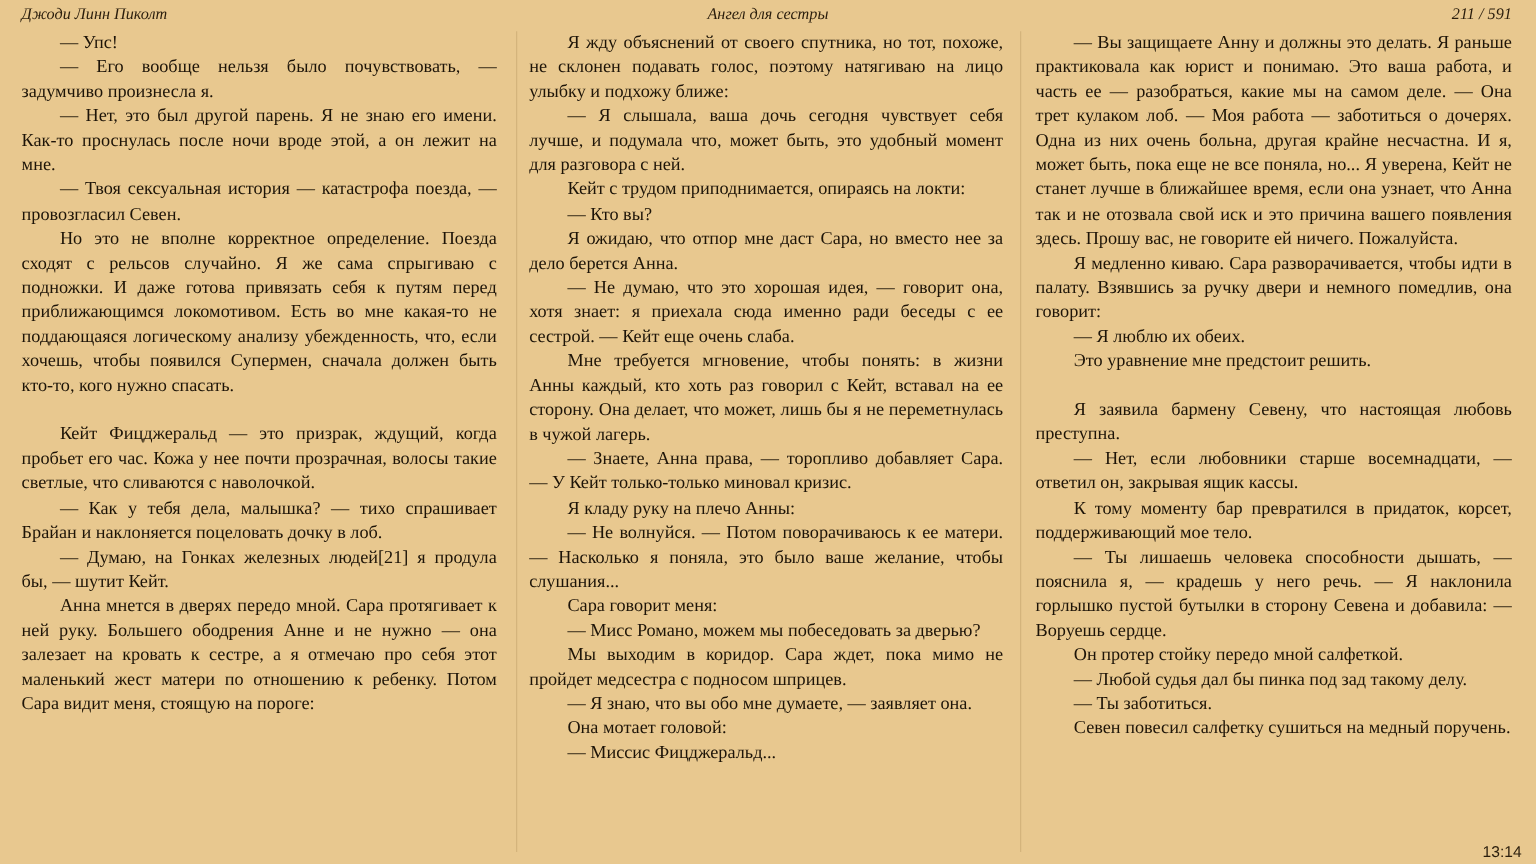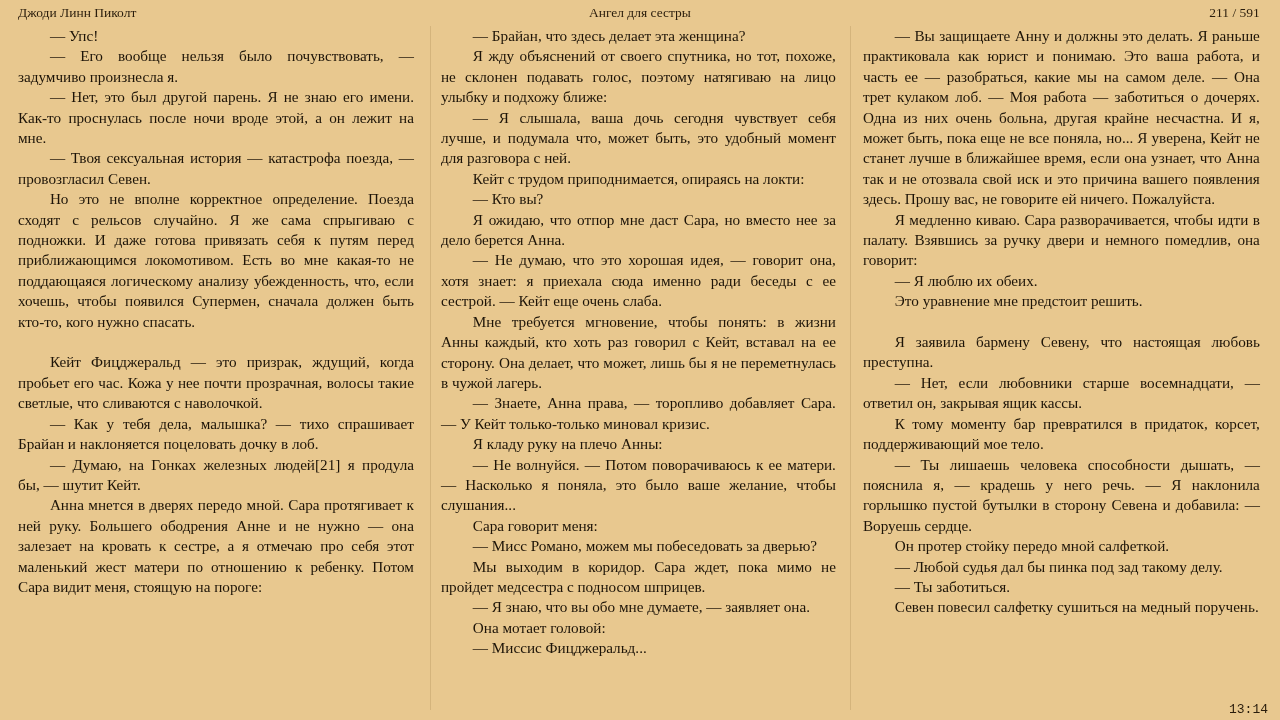--- a/index.html
+++ b/index.html
@@ -16,25 +16,26 @@
   }
   .page {
     position: relative;
     width: 1280px;
     height: 720px;
     box-sizing: border-box;
     padding: 4px 10px 0 10px;
   }
   .header {
     display: flex;
-    align-items: flex-end;
+    align-items: flex-start;
     font-size: 13.5px;
     line-height: 16px;
     height: 17px;
     color: #2a1d0c;
+    font-style: italic;
   }
   .header .author {
     width: 33.33%;
     text-align: left;
     padding-left: 8px;
     box-sizing: border-box;
   }
   .header .title {
     width: 33.33%;
     text-align: center;
@@ -69,21 +70,21 @@
     text-indent: 2.1em;
   }
   p.blank { height: 20.4px; }
   .clock {
     position: absolute;
     right: 12px;
     bottom: 2px;
     font-size: 13px;
     line-height: 16px;
     color: #2a1d0c;
-    font-family: Liberation Mono, monospace;
+    font-family: Liberation Sans, sans-serif;
     text-align: right;
   }
 </style>
 </head>
 <body>
 
 <div class="page">
 
   <div class="header">
     <div class="author">Джоди Линн Пиколт</div>
@@ -98,21 +99,20 @@
         <p>— Нет, это был другой парень. Я не знаю его имени. Как-то проснулась после ночи вроде этой, а он лежит на мне.</p>
         <p>— Твоя сексуальная история — катастрофа поезда, — провозгласил Севен.</p>
         <p>Но это не вполне корректное определение. Поезда сходят с рельсов случайно. Я же сама спрыгиваю с подножки. И даже готова привязать себя к путям перед приближающимся локомотивом. Есть во мне какая-то не поддающаяся логическому анализу убежденность, что, если хочешь, чтобы появился Супермен, сначала должен быть кто-то, кого нужно спасать.</p>
         <p class="blank"></p>
         <p>Кейт Фицджеральд — это призрак, ждущий, когда пробьет его час. Кожа у нее почти прозрачная, волосы такие светлые, что сливаются с наволочкой.</p>
         <p>— Как у тебя дела, малышка? — тихо спрашивает Брайан и наклоняется поцеловать дочку в лоб.</p>
         <p>— Думаю, на Гонках железных людей[21] я продула бы, — шутит Кейт.</p>
         <p>Анна мнется в дверях передо мной. Сара протягивает к ней руку. Большего ободрения Анне и не нужно — она залезает на кровать к сестре, а я отмечаю про себя этот маленький жест матери по отношению к ребенку. Потом Сара видит меня, стоящую на пороге:</p>
       </div>
     <div class="col c2">
-        <p>— Брайан, что здесь делает эта женщина?</p>
         <p>Я жду объяснений от своего спутника, но тот, похоже, не склонен подавать голос, поэтому натягиваю на лицо улыбку и подхожу ближе:</p>
         <p>— Я слышала, ваша дочь сегодня чувствует себя лучше, и подумала что, может быть, это удобный момент для разговора с ней.</p>
         <p>Кейт с трудом приподнимается, опираясь на локти:</p>
         <p>— Кто вы?</p>
         <p>Я ожидаю, что отпор мне даст Сара, но вместо нее за дело берется Анна.</p>
         <p>— Не думаю, что это хорошая идея, — говорит она, хотя знает: я приехала сюда именно ради беседы с ее сестрой. — Кейт еще очень слаба.</p>
         <p>Мне требуется мгновение, чтобы понять: в жизни Анны каждый, кто хоть раз говорил с Кейт, вставал на ее сторону. Она делает, что может, лишь бы я не переметнулась в чужой лагерь.</p>
         <p>— Знаете, Анна права, — торопливо добавляет Сара. — У Кейт только-только миновал кризис.</p>
         <p>Я кладу руку на плечо Анны:</p>
         <p>— Не волнуйся. — Потом поворачиваюсь к ее матери. — Насколько я поняла, это было ваше желание, чтобы слушания...</p>

